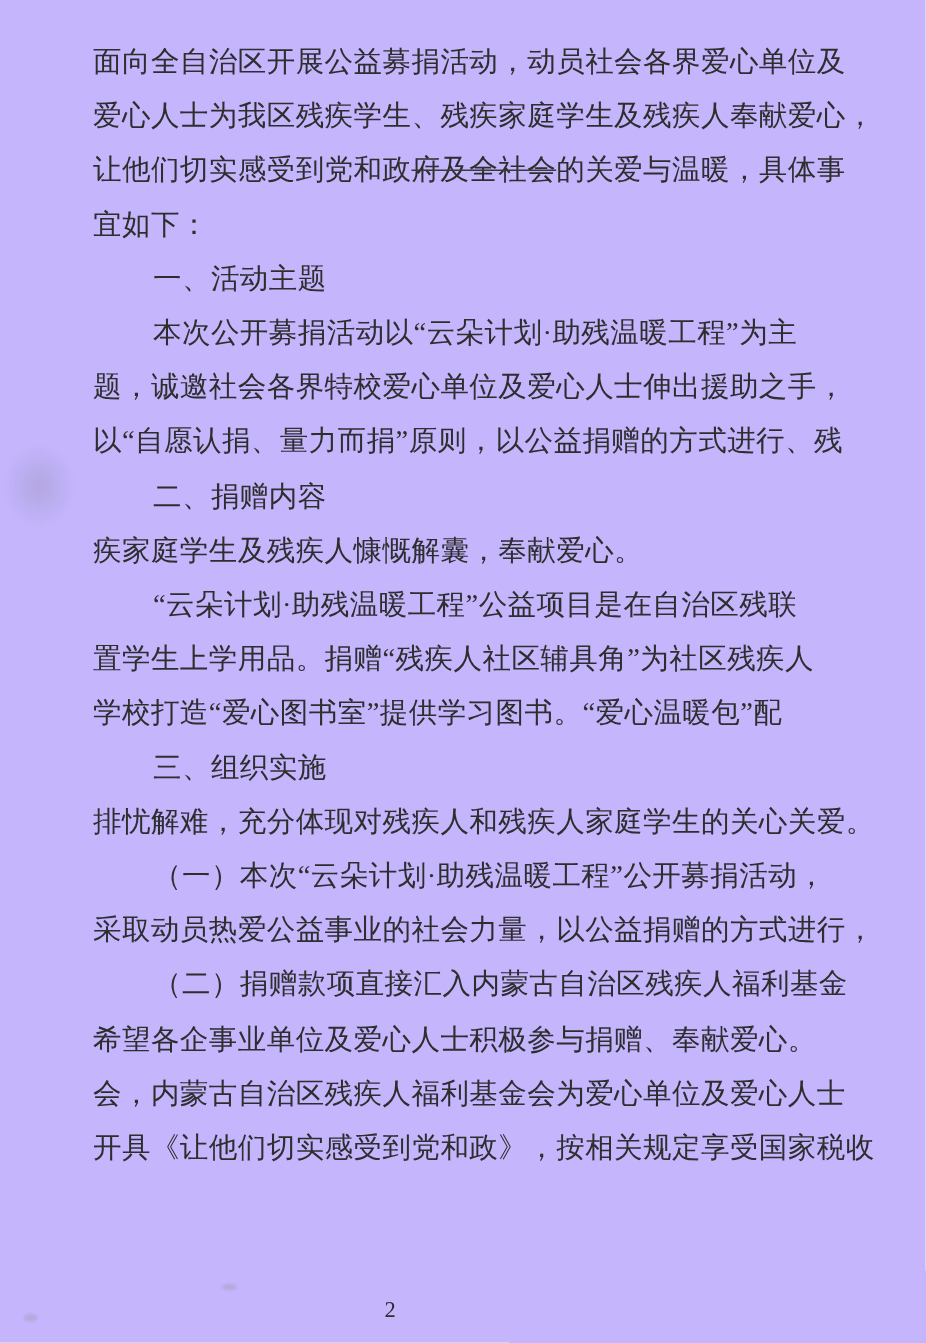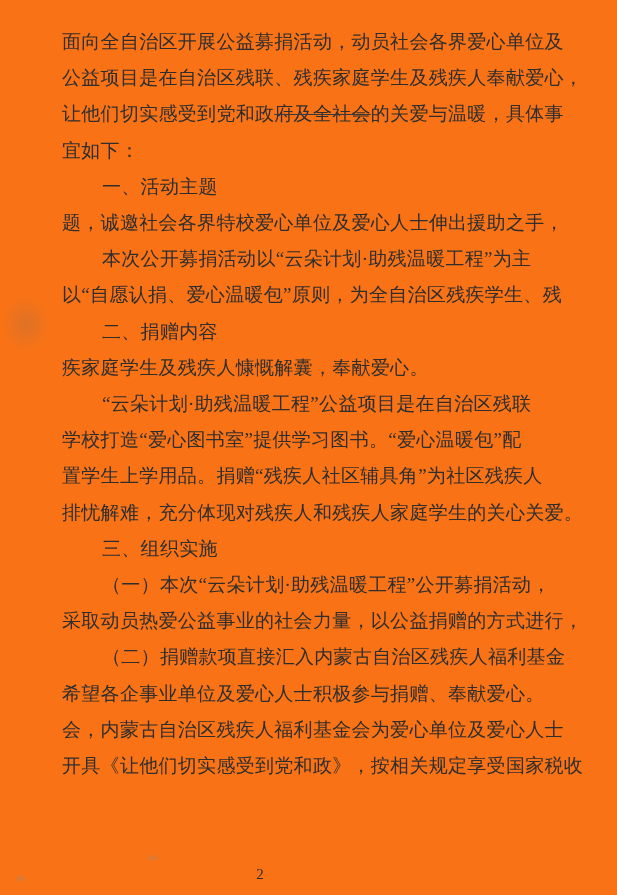--- a/index.html
+++ b/index.html
@@ -4,21 +4,21 @@
 <style>
   html, body {
     margin: 0;
     padding: 0;
     background: #e9e9e9;
   }
   .page {
     position: relative;
     width: 617px;
     height: 895px;
-    background: #f97316;
+    background: #c4b5fd;
     overflow: hidden;
     font-family: "Liberation Serif", "DejaVu Serif", serif;
   }
   .doc {
     position: absolute;
     left: 62px;
     top: 24px;
     width: 530px;
     color: #2e2e2e;
   }
@@ -82,34 +82,34 @@
 <body>
 
 <div class="page">
 
   <div class="smudge-a"></div>
   <div class="smudge-b"></div>
   <div class="smudge-c"></div>
 
   <div class="doc">
     <div class="ln">面向全自治区开展公益募捐活动，动员社会各界爱心单位及</div>
-    <div class="ln">公益项目是在自治区残联、残疾家庭学生及残疾人奉献爱心，</div>
+    <div class="ln">爱心人士为我区残疾学生、残疾家庭学生及残疾人奉献爱心，</div>
     <div class="ln"><span>让他们切实感受到党和政</span><span class="struck">府及全社会</span><span>的关爱与温暖，具体事</span></div>
     <div class="ln">宜如下：</div>
     <div class="ln indent">一、活动主题</div>
+    <div class="ln indent">本次公开募捐活动以“云朵计划·助残温暖工程”为主</div>
     <div class="ln">题，诚邀社会各界特校爱心单位及爱心人士伸出援助之手，</div>
-    <div class="ln indent">本次公开募捐活动以“云朵计划·助残温暖工程”为主</div>
-    <div class="ln">以“自愿认捐、爱心温暖包”原则，为全自治区残疾学生、残</div>
+    <div class="ln">以“自愿认捐、量力而捐”原则，以公益捐赠的方式进行、残</div>
     <div class="ln indent">二、捐赠内容</div>
     <div class="ln">疾家庭学生及残疾人慷慨解囊，奉献爱心。</div>
     <div class="ln indent">“云朵计划·助残温暖工程”公益项目是在自治区残联</div>
+    <div class="ln">置学生上学用品。捐赠“残疾人社区辅具角”为社区残疾人</div>
     <div class="ln">学校打造“爱心图书室”提供学习图书。“爱心温暖包”配</div>
-    <div class="ln">置学生上学用品。捐赠“残疾人社区辅具角”为社区残疾人</div>
+    <div class="ln indent">三、组织实施</div>
     <div class="ln">排忧解难，充分体现对残疾人和残疾人家庭学生的关心关爱。</div>
-    <div class="ln indent">三、组织实施</div>
     <div class="ln indent">（一）本次“云朵计划·助残温暖工程”公开募捐活动，</div>
     <div class="ln">采取动员热爱公益事业的社会力量，以公益捐赠的方式进行，</div>
     <div class="ln indent">（二）捐赠款项直接汇入内蒙古自治区残疾人福利基金</div>
     <div class="ln">希望各企事业单位及爱心人士积极参与捐赠、奉献爱心。</div>
     <div class="ln">会，内蒙古自治区残疾人福利基金会为爱心单位及爱心人士</div>
     <div class="ln">开具《让他们切实感受到党和政》，按相关规定享受国家税收</div>
   </div>
 
   <div class="pagenum">2</div>
 

